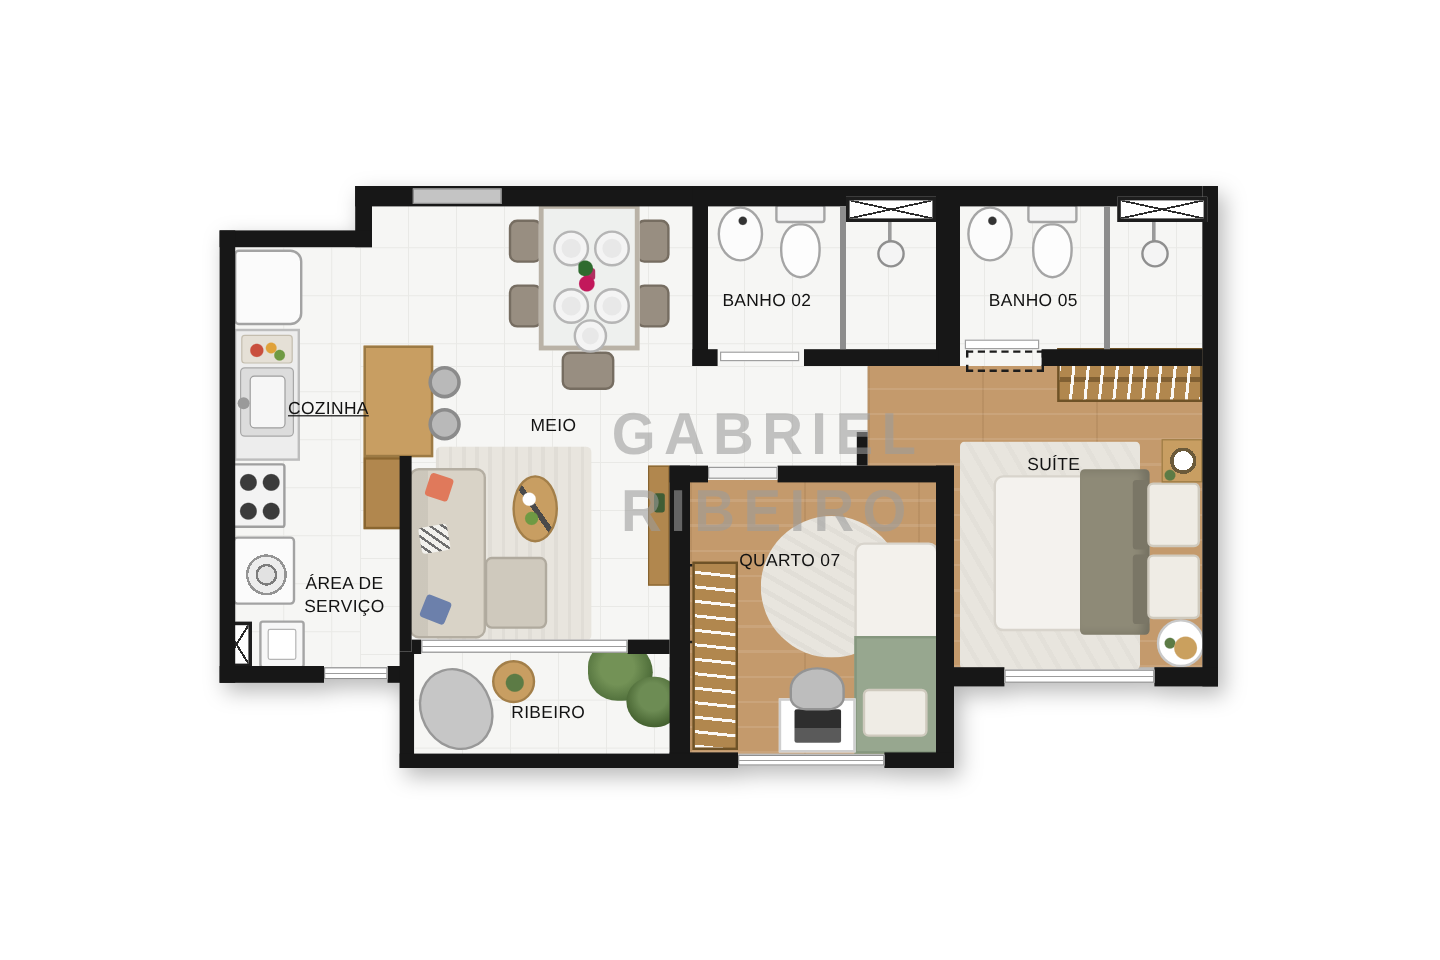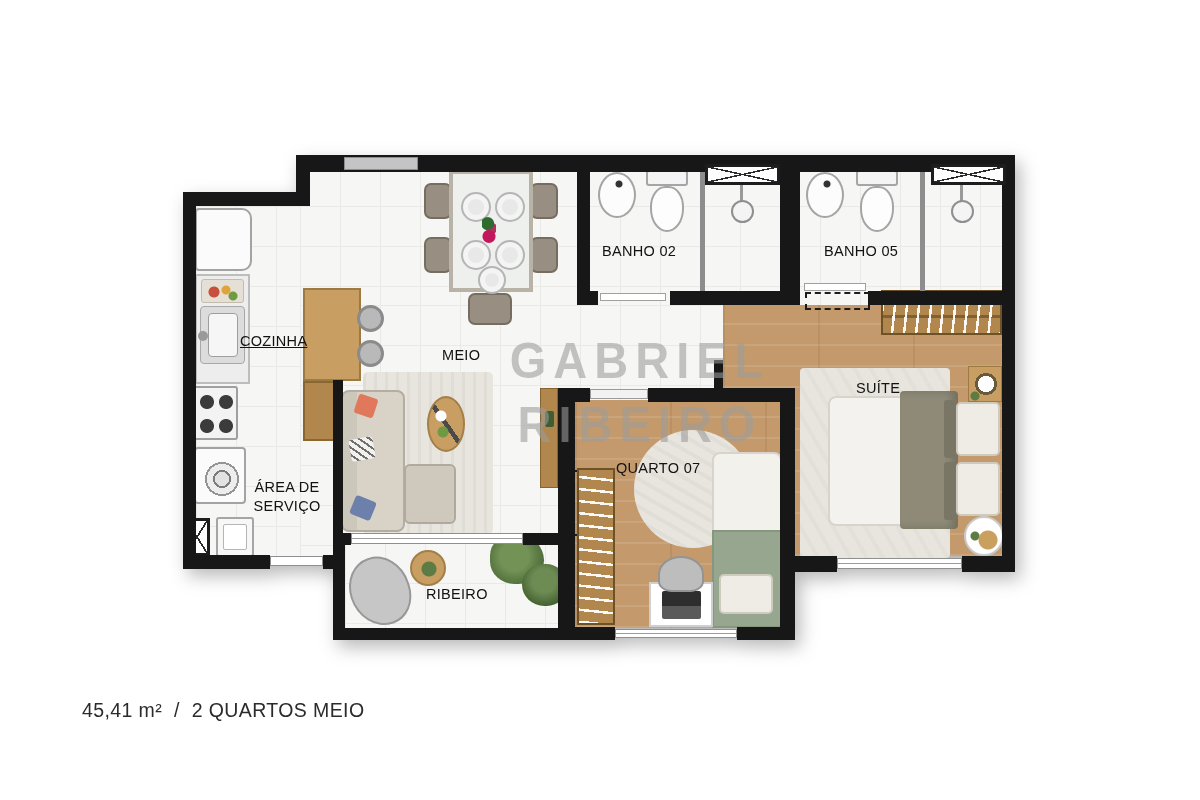--- a/index.html
+++ b/index.html
@@ -205,18 +205,13 @@
       <span>SERVIÇO</span>
     </div>
     <div class="lbl" style="left:426px;top:585px;">RIBEIRO</div>
 
     <div class="watermark">
       <div>GABRIEL</div>
       <div>RIBEIRO</div>
     </div>
   </div>
 
-  <div class="caption">
-    <span>45,41 m²</span>
-    <span>/</span>
-    <span>2 QUARTOS MEIO</span>
-  </div>
 </div>
 
 </body></html>

